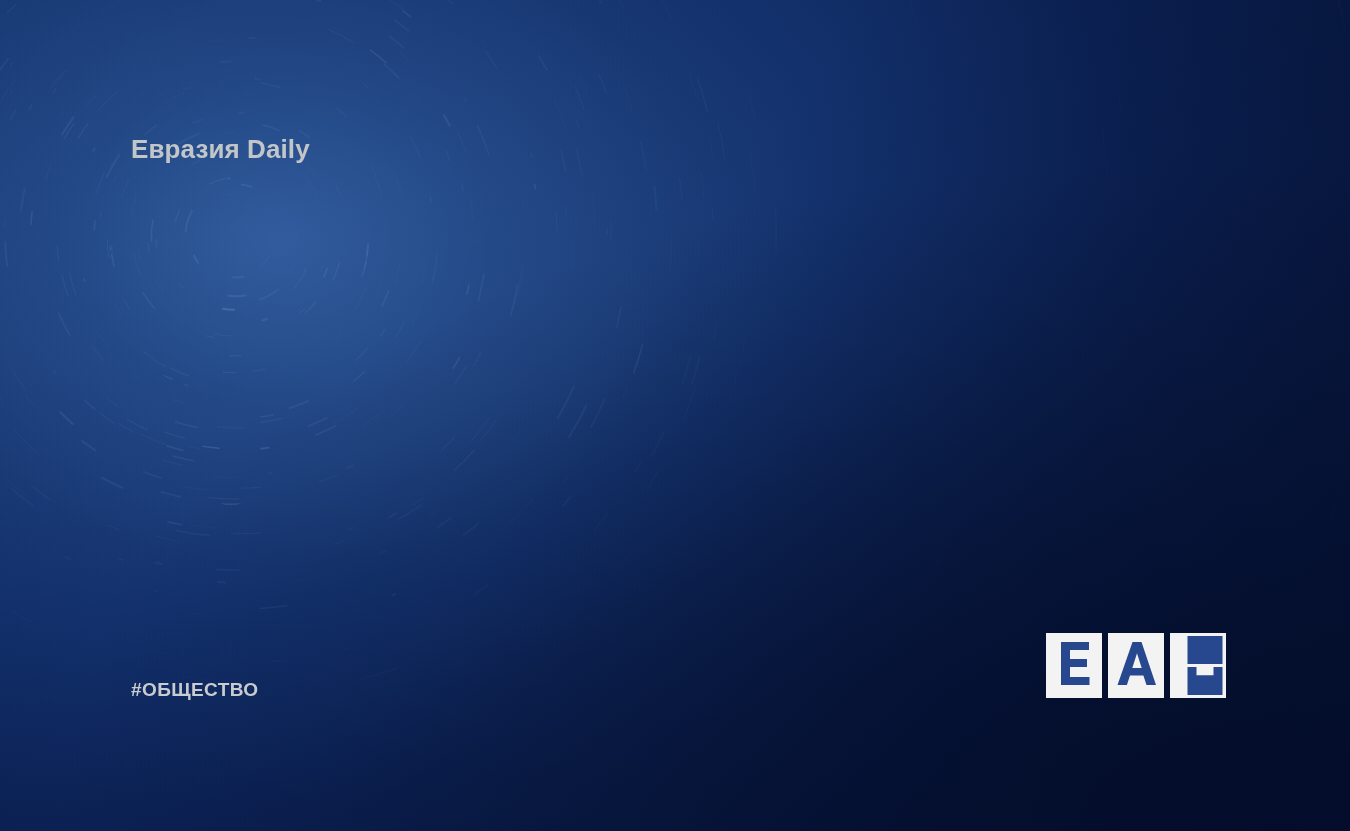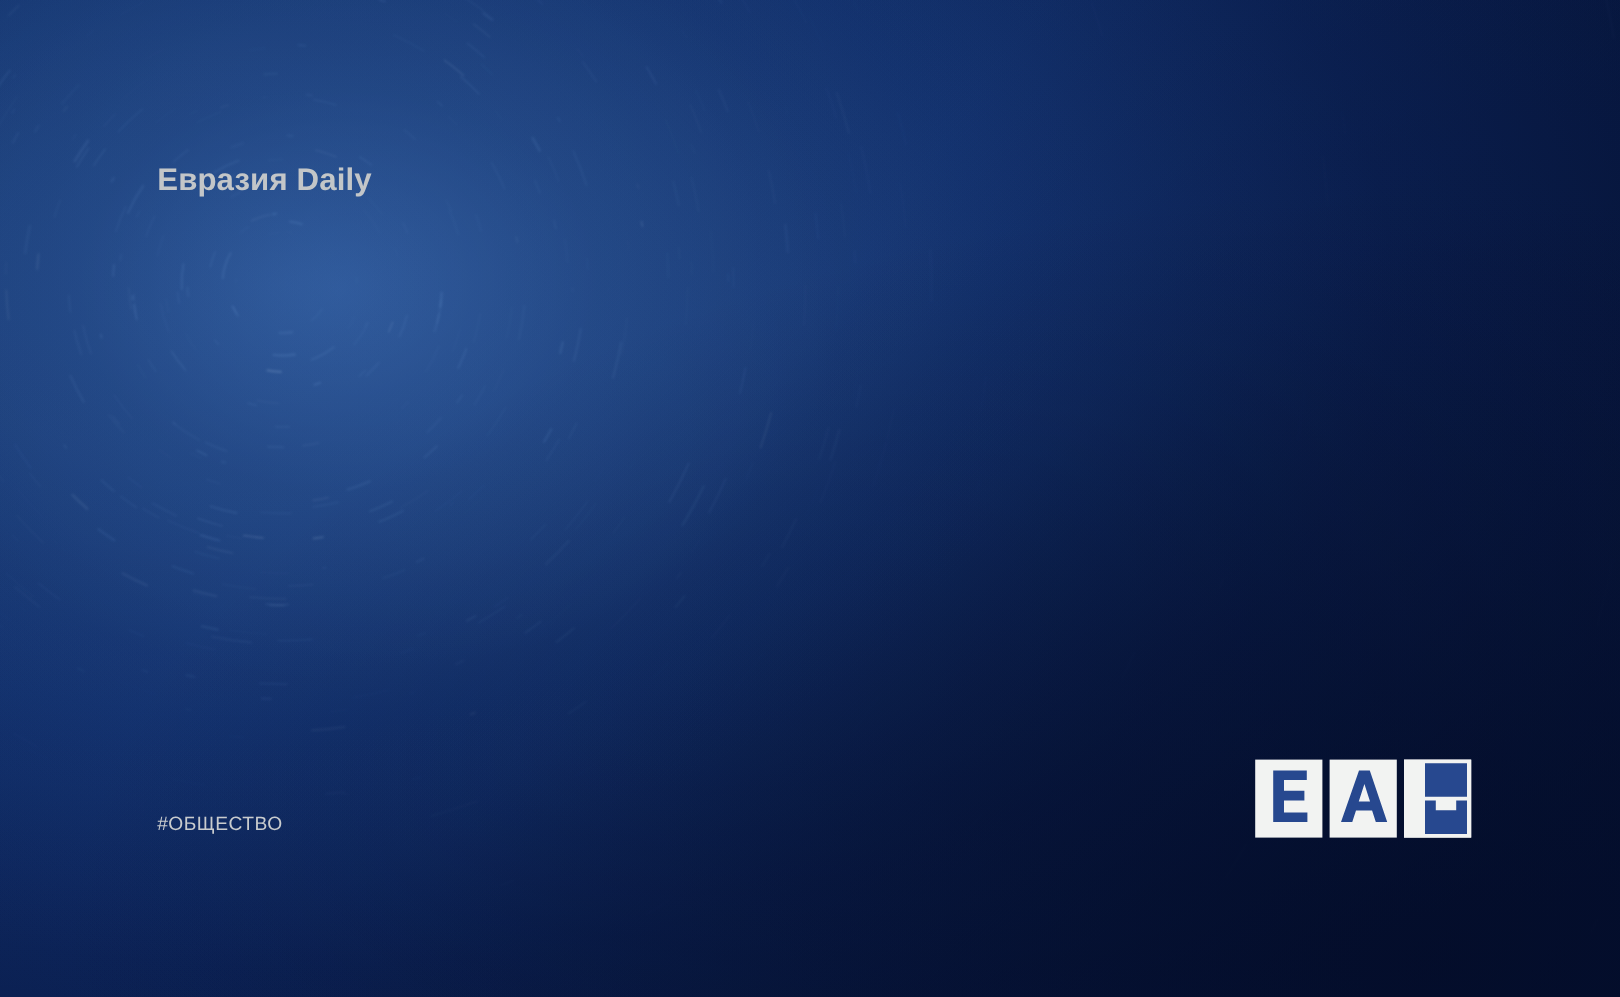--- a/index.html
+++ b/index.html
@@ -76,22 +76,22 @@
     line-height: 76px;
     letter-spacing: -0.3px;
     color: #ffffff;
     white-space: pre-line;
   }
 
   .tag {
     position: absolute;
     left: 131px;
     top: 680px;
-    font-size: 16px;
-    font-weight: normal;
+    font-size: 19px;
+    font-weight: bold;
     letter-spacing: 0.4px;
     color: #c9ccce;
     white-space: nowrap;
     line-height: 1;
   }
 
   
   #logo {
     position: absolute;
     left: 1046px;

